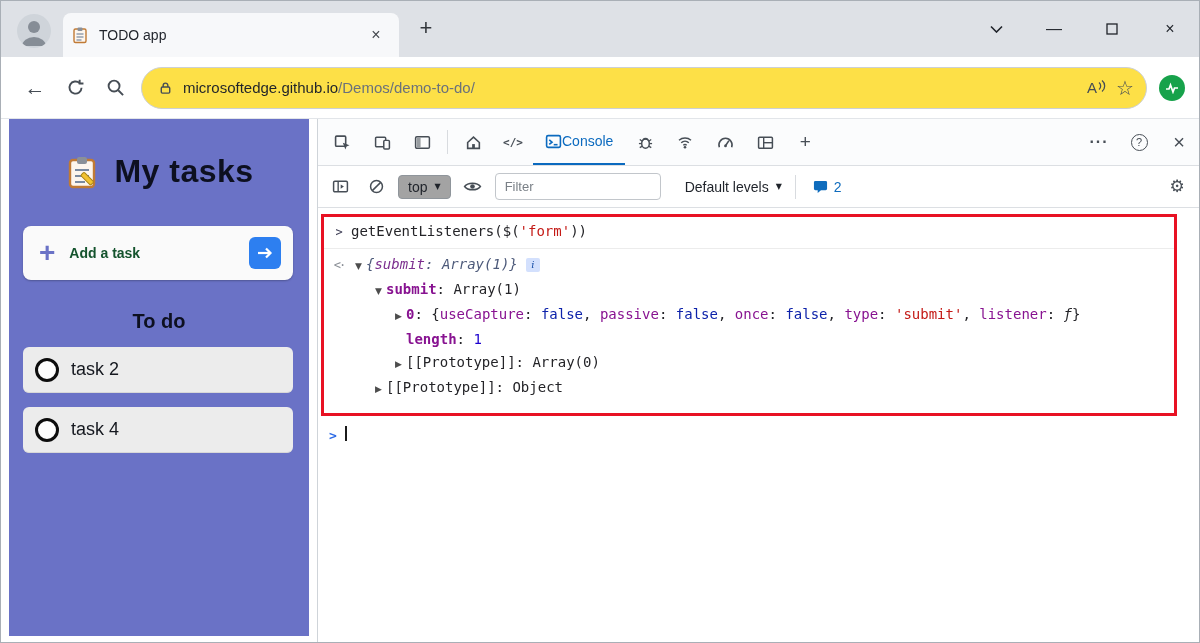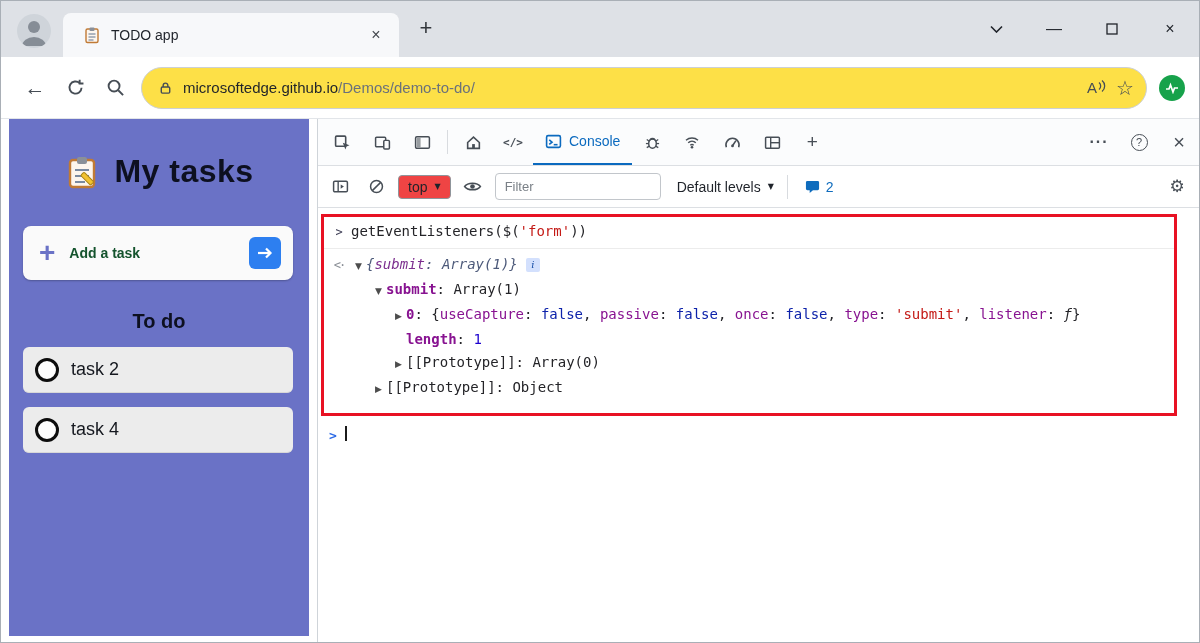--- a/index.html
+++ b/index.html
@@ -3,21 +3,21 @@
 <meta charset="utf-8">
 <style>
   * { box-sizing: border-box; margin: 0; padding: 0; }
   html,body { width:1200px; height:643px; overflow:hidden; }
   body { font-family:"Liberation Sans","DejaVu Sans",sans-serif; background:#fff; }
   .window { width:1200px; height:643px; border:1px solid #a9afb6; display:flex; flex-direction:column; background:#fff; }
 
   
   .titlebar { height:56px; background:#dee1e6; display:flex; align-items:flex-end; position:relative; flex:none; }
   .avatar { width:34px; height:34px; border-radius:50%; background:#cfd4da; margin:0 12px 9px 16px; display:flex; align-items:center; justify-content:center; overflow:hidden; flex:none; }
-  .tab { width:336px; height:44px; background:#f7f8fa; border-radius:8px 8px 0 0; display:flex; align-items:center; padding:0 12px 0 20px; gap:10px; flex:none; }
+  .tab { width:336px; height:44px; background:#f7f8fa; border-radius:8px 8px 0 0; display:flex; align-items:center; padding:0 12px 0 8px; gap:10px; flex:none; }
   .tab-favicon { width:18px; height:18px; flex:none; }
   .tab-title { font-size:14px; color:#1f232a; flex:1; white-space:nowrap; overflow:hidden; }
   .tab-close { color:#45494f; font-size:16px; width:22px; height:22px; display:flex; align-items:center; justify-content:center; border-radius:4px; flex:none; }
   .newtab { font-size:22px; color:#33373c; margin:0 0 16px 14px; width:26px; text-align:center; }
   .win-controls { position:absolute; right:0; top:0; height:56px; display:flex; }
   .win-btn { width:58px; height:100%; display:flex; align-items:center; justify-content:center; font-size:16px; color:#1f232a; }
 
   
   .toolbar { height:62px; background:#fff; border-bottom:1px solid #e2e5e9; display:flex; align-items:center; padding:0 14px; flex:none; }
   .nav-icon { width:40px; height:40px; display:flex; align-items:center; justify-content:center; color:#464d55; font-size:21px; border-radius:6px; flex:none; }
@@ -42,34 +42,34 @@
   .todo-section { text-align:center; margin-top:30px; font-size:20px; font-weight:bold; color:#0d1020; }
   .task-row { margin:0 16px 0 14px; margin-top:14px; height:46px; background:#ececec; border-radius:6px; display:flex; align-items:center; gap:12px; padding-left:12px; border-bottom:1px solid #d8d8d8; }
   .task-circle { width:24px; height:24px; border:3px solid #0d0d0d; border-radius:50%; background:#fdfdfd; flex:none; }
   .task-label { font-size:18px; color:#15181f; }
 
   
   .devtools { flex:1; border-left:1px solid #cfd4d9; display:flex; flex-direction:column; background:#fff; min-width:0; }
   .dt-tabbar { height:47px; background:#fbfcfd; border-bottom:1px solid #dcdfe3; display:flex; align-items:center; flex:none; padding-left:4px; }
   .dt-btn { width:40px; height:46px; display:flex; align-items:center; justify-content:center; color:#474e56; flex:none; }
   .dt-sep { width:1px; height:24px; background:#d8dbdf; margin:0 5px; flex:none; }
-  .dt-tab-console { height:46px; display:flex; align-items:center; gap:7px; padding:0 12px; color:#0b6abf; border-bottom:2px solid #0b6abf; font-size:14px; flex:none; }
+  .dt-tab-console { height:46px; display:flex; align-items:center; padding:0 12px; color:#0b6abf; border-bottom:2px solid #0b6abf; font-size:14px; flex:none; }
   .dt-code { font-family:"DejaVu Sans Mono",monospace; font-size:11px; font-weight:bold; }
   .dt-spacer { flex:1; }
   .dt-help { width:17px; height:17px; border:1.4px solid #474e56; border-radius:50%; font-size:11px; display:flex; align-items:center; justify-content:center; }
   .dt-x { font-size:20px; }
   .dt-more { font-size:16px; letter-spacing:1px; font-weight:bold; }
 
   .dt-toolbar { height:42px; background:#fff; border-bottom:1px solid #dcdfe3; display:flex; align-items:center; padding:0 8px; gap:8px; flex:none; }
   .ct-btn { width:28px; height:28px; display:flex; align-items:center; justify-content:center; color:#474e56; flex:none; }
-  .context-dd { display:flex; align-items:center; gap:7px; border:1px solid #8f959b; border-radius:4px; padding:3px 9px; font-size:14px; color:#1f232a; background:#ef4444; }
+  .context-dd { display:flex; align-items:center; gap:7px; border:1px solid #8f959b; border-radius:4px; padding:3px 9px; font-size:14px; color:#1f232a; background:#a3a3a3; }
   .dd-arrow { font-size:8px; color:#1f232a; font-family:"DejaVu Sans",sans-serif; }
   .filter-input { width:166px; height:27px; border:1px solid #c2c6cb; border-radius:4px; padding:0 9px; font-size:13px; color:#1f232a; font-family:inherit; }
   .filter-input::placeholder { color:#7a8087; }
-  .levels-dd { display:flex; align-items:center; gap:7px; font-size:14px; color:#1f232a; margin-left:8px; }
+  .levels-dd { display:flex; align-items:center; gap:7px; font-size:14px; color:#1f232a; margin-left:16px; }
   .msg-count { display:flex; align-items:center; gap:6px; font-size:14px; color:#0f6cbd; margin-left:4px; }
   .gear { font-size:17px; color:#474e56; }
 
   
   .console { flex:1; background:#fff; padding-top:3px; overflow:hidden; font-family:"DejaVu Sans Mono",monospace; font-size:14px; }
   .annotation-box { border:3px solid #e81123; margin:3px 22px 0 3px; padding-bottom:6px; }
   .cline { display:flex; align-items:flex-start; padding:3px 6px; line-height:17px; color:#242428; }
   .cline .gut { width:18px; margin-right:3px; flex:none; text-align:center; font-size:12px; color:#43435a; padding-top:1px; }
   .gut.ret { color:#8a8f96; letter-spacing:-2px; }
   .gut.prompt-blue { color:#2c6ae6; font-weight:bold; font-size:13px; }

